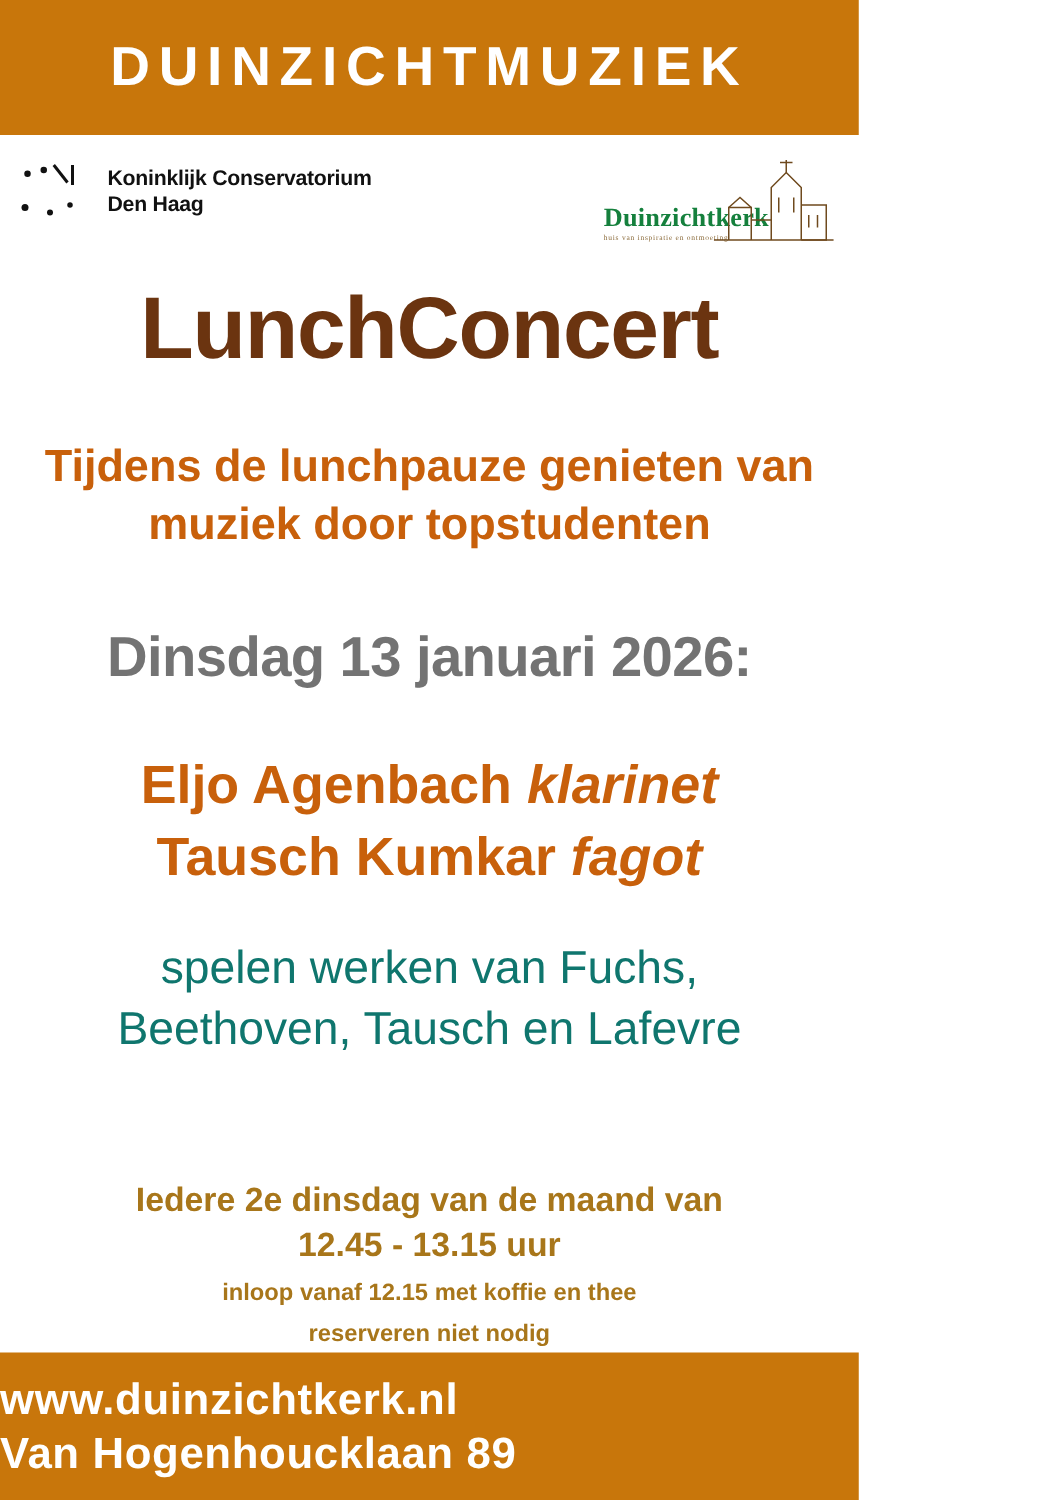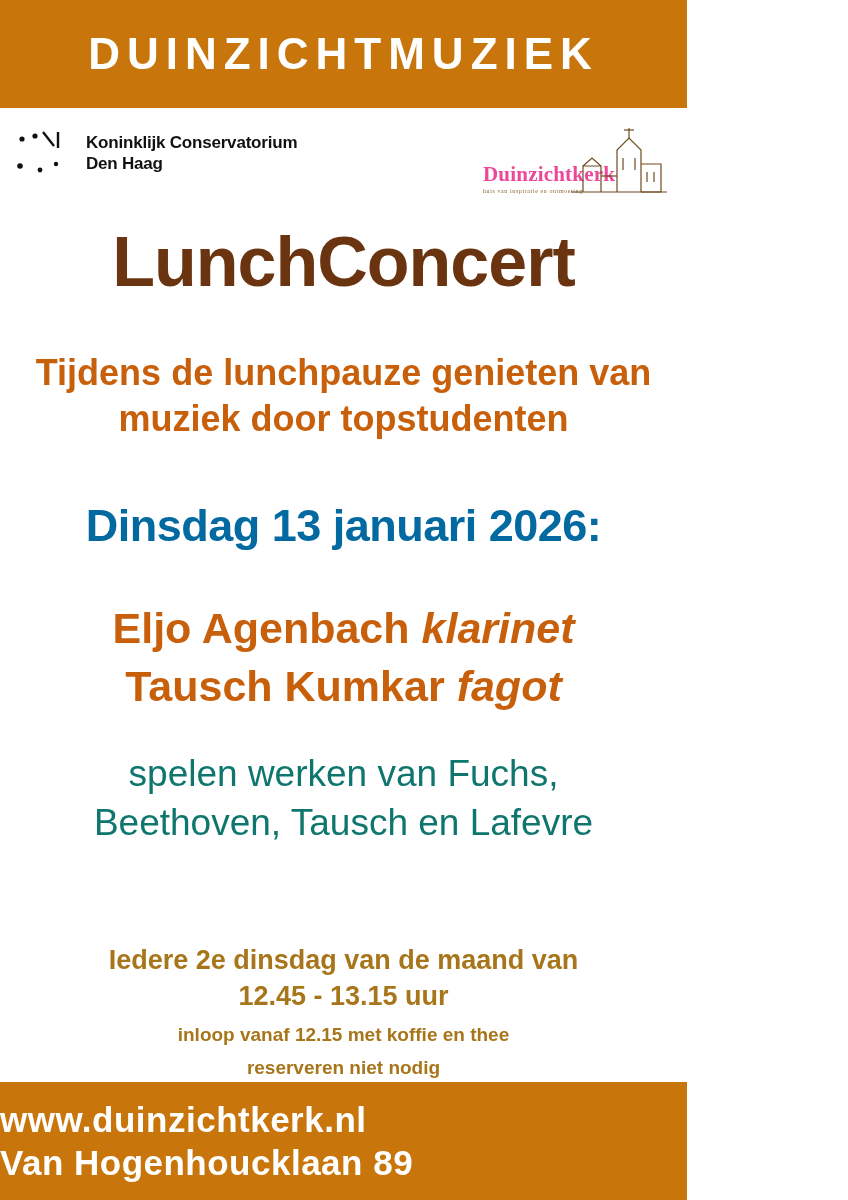--- a/index.html
+++ b/index.html
@@ -71,21 +71,21 @@
     right: 14px;
     top: 8px;
     width: 190px;
     height: 84px;
     display: flex;
     align-items: flex-end;
     justify-content: flex-start;
   }
   .dzk-word {
     font-family: "Liberation Serif", serif;
-    color: #ec4899;
+    color: #15803d;
     font-size: 21px;
     font-weight: bold;
     line-height: 1;
     letter-spacing: 0.2px;
   }
   .dzk-tag {
     font-family: "Liberation Serif", serif;
     color: #8a6a3a;
     font-size: 6px;
     letter-spacing: 0.6px;
@@ -120,21 +120,21 @@
   }
   .subtitle {
     color: #c8600b;
     font-size: 36px;
     font-weight: bold;
     line-height: 1.28;
     margin-top: 22px;
     max-width: 620px;
   }
   .date-line {
-    color: #0369a1;
+    color: #737373;
     font-size: 45px;
     font-weight: bold;
     line-height: 1.1;
     margin-top: 30px;
     letter-spacing: -0.5px;
   }
   .performers {
     margin-top: 20px;
   }
   .performer {

